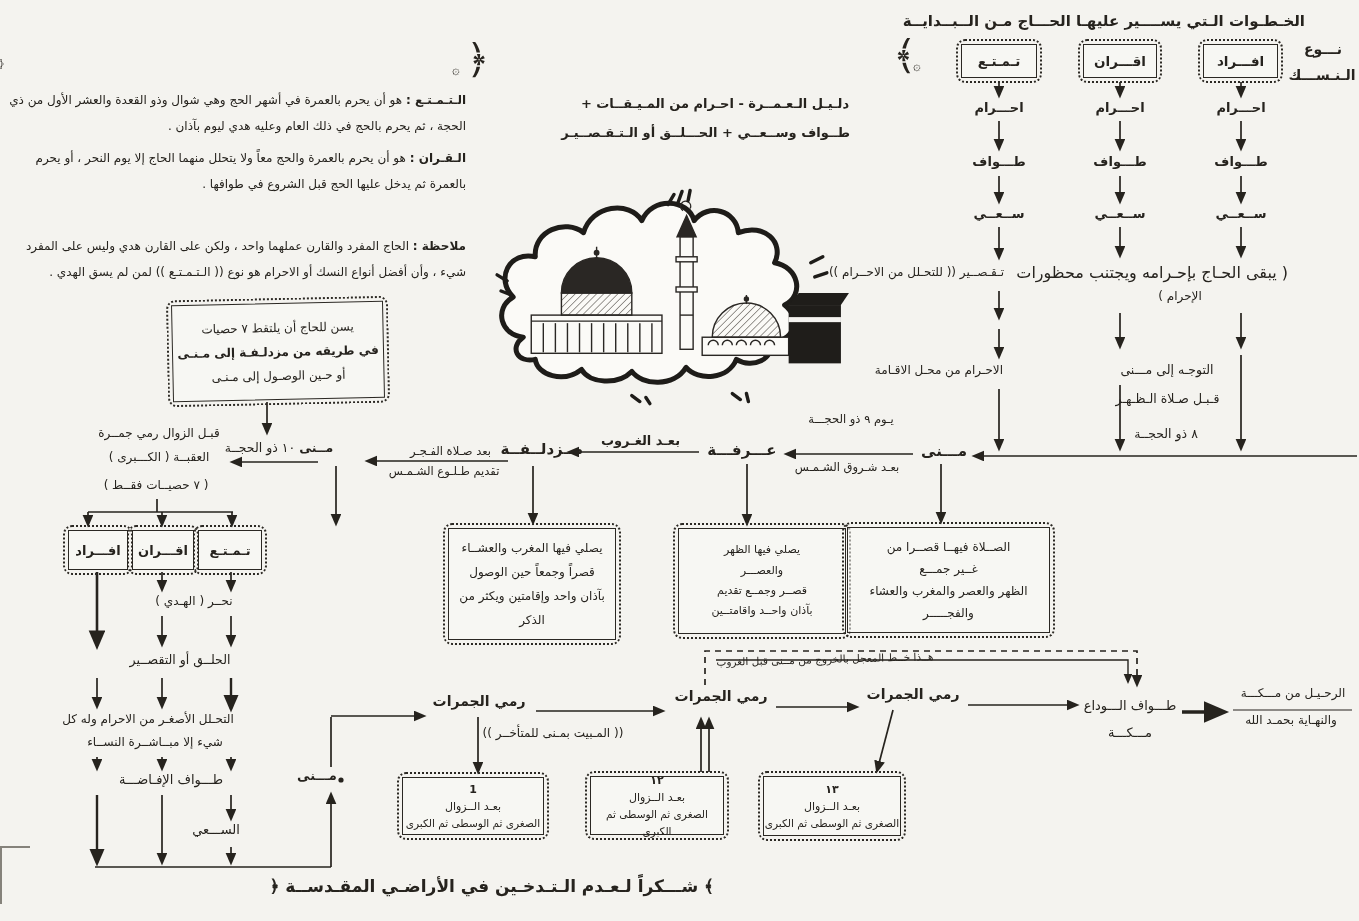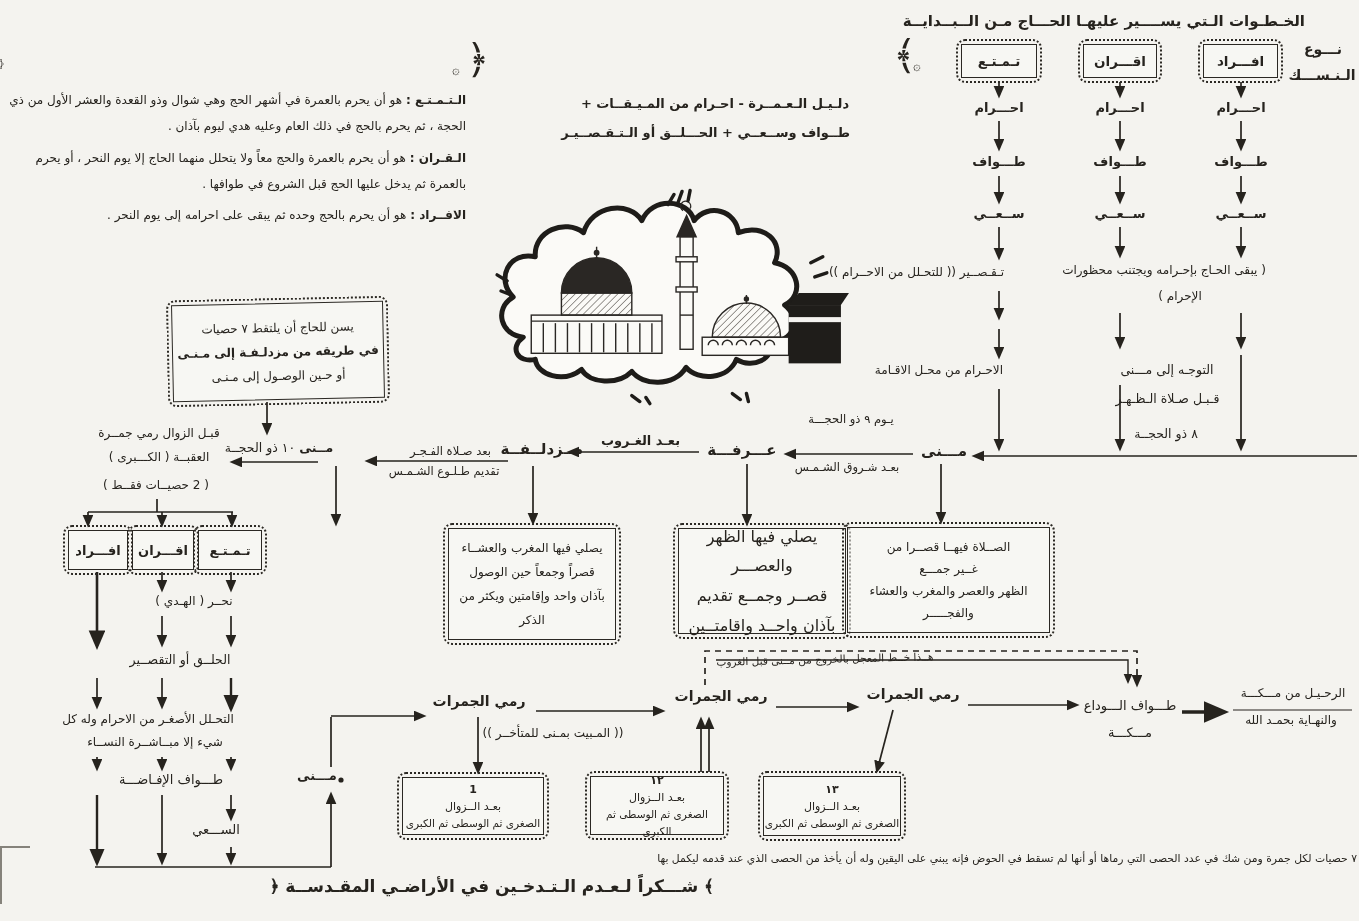--- a/index.html
+++ b/index.html
@@ -192,37 +192,37 @@
   <div class="t nw" style="left:1086px;top:100px;width:68px;font-size:13px;font-weight:600">احـــرام</div>
   <div class="t nw" style="left:1086px;top:154px;width:68px;font-size:13px;font-weight:600">طـــواف</div>
   <div class="t nw" style="left:1086px;top:206px;width:68px;font-size:13px;font-weight:600">ســعــي</div>
   <div class="t nw" style="left:1207px;top:100px;width:68px;font-size:13px;font-weight:600">احـــرام</div>
   <div class="t nw" style="left:1207px;top:154px;width:68px;font-size:13px;font-weight:600">طـــواف</div>
   <div class="t nw" style="left:1207px;top:206px;width:68px;font-size:13px;font-weight:600">ســعــي</div>
 
   <div class="t tr nw" style="left:832px;top:265px;width:172px;font-size:12px">تـقـصــير (( للتحـلل من الاحــرام ))</div>
   <div class="t tr nw" style="left:845px;top:363px;width:158px;font-size:12px">الاحـرام من محـل الاقـامة</div>
 
-  <div class="t nw" style="left:1040px;top:263px;width:248px;font-size:12px">( يبقى الحـاج بإحـرامه ويجتنب محظورات</div>
+  <div class="t nw" style="left:1040px;top:263px;width:248px;font-size:16px">( يبقى الحـاج بإحـرامه ويجتنب محظورات</div>
   <div class="t nw" style="left:1120px;top:289px;width:120px;font-size:12px">الإحرام )</div>
   <div class="t nw" style="left:1092px;top:362px;width:150px;font-size:12.5px">التوجـه إلى مـــنى</div>
   <div class="t nw" style="left:1105px;top:391px;width:125px;font-size:12.5px">قـبـل صـلاة الـظـهـر</div>
   <div class="t nw" style="left:1110px;top:426px;width:112px;font-size:12.5px">٨ ذو الحجــة</div>
 
   <div class="t tr" style="left:4px;top:88px;width:462px;font-size:12px;line-height:2.15">
     <b>الـتـمـتـع :</b>
     <span>هو أن يحرم بالعمرة في أشهر الحج وهي شوال وذو القعدة والعشر الأول من ذي الحجة ، ثم يحرم بالحج في ذلك العام وعليه هدي ليوم بآذان .</span>
   </div>
   <div class="t tr" style="left:4px;top:146px;width:462px;font-size:12px;line-height:2.15">
     <b>الـقـران :</b>
     <span>هو أن يحرم بالعمرة والحج معاً ولا يتحلل منهما الحاج إلا يوم النحر ، أو يحرم بالعمرة ثم يدخل عليها الحج قبل الشروع في طوافها .</span>
   </div>
-  <div class="t tr" style="left:4px;top:203px;width:462px;font-size:12px;line-height:2.15">
-    <b>الافــراد :</b>
-    <span>هو أن يحرم بالحج وحده ثم يبقى على احرامه إلى يوم النحر .</span>
+  <div class="t tr" style="left:4px;top:234px;width:462px;font-size:12px;line-height:2.15">
+    <b>ملاحظة :</b>
+    <span>الحاج المفرد والقارن عملهما واحد ، ولكن على القارن هدي وليس على المفرد شيء ، وأن أفضل أنواع النسك أو الاحرام هو نوع (( الـتـمـتـع )) لمن لم يسق الهدي .</span>
   </div>
 
   <div class="scbox" style="left:172px;top:303px;width:212px;height:97px;font-size:12px;transform:rotate(-1.2deg);line-height:2">
     <div>يسن للحاج أن يلتقط ٧ حصيات</div>
     <div class="b">في طريقه من مزدلـفـة إلى مـنـى</div>
     <div>أو حـين الوصـول إلى مـنـى</div>
   </div>
 
   <div class="t b nw" style="left:918px;top:442px;width:52px;font-size:15px">مـــنى</div>
   <div class="t nw" style="left:795px;top:412px;width:112px;font-size:11.5px">يـوم ٩ ذو الحجـــة</div>
@@ -231,28 +231,28 @@
   <div class="t b nw" style="left:593px;top:433px;width:95px;font-size:13px">بعـد الغـروب</div>
   <div class="t b nw" style="left:503px;top:440px;width:80px;font-size:15px">مــزدلــفــة</div>
   <div class="t nw" style="left:398px;top:444px;width:105px;font-size:11.5px">بعد صـلاة الفـجـر</div>
   <div class="t nw" style="left:388px;top:464px;width:112px;font-size:11.5px">تقديم طـلـوع الشـمـس</div>
   <div class="t nw" style="left:222px;top:440px;width:114px;font-size:12.5px">
     <b>مــنى</b>
     <span>١٠ ذو الحجــة</span>
   </div>
   <div class="t nw" style="left:85px;top:426px;width:148px;font-size:12px">قبـل الزوال رمي جمــرة</div>
   <div class="t nw" style="left:95px;top:450px;width:128px;font-size:12px">العقبــة ( الكـــبرى )</div>
-  <div class="t nw" style="left:95px;top:478px;width:122px;font-size:12px">( 2 حصيــات فقــط )</div>
+  <div class="t nw" style="left:95px;top:478px;width:122px;font-size:12px">( ٧ حصيــات فقــط )</div>
 
   <div class="scbox" style="left:448px;top:528px;width:168px;height:112px;font-size:12px;line-height:2">
     <div>يصلي فيها المغرب والعشــاء</div>
     <div>قصراً وجمعاً حين الوصول</div>
     <div>بآذان واحد وإقامتين ويكثر من الذكر</div>
   </div>
-  <div class="scbox" style="left:678px;top:528px;width:168px;height:106px;font-size:16px;line-height:1.85">
+  <div class="scbox" style="left:678px;top:528px;width:168px;height:106px;font-size:11px;line-height:1.85">
     <div>يصلي فيها الظهر</div>
     <div>والعصـــر</div>
     <div>قصــر وجمــع تقديم</div>
     <div>بآذان واحــد واقامتــين</div>
   </div>
   <div class="scbox" style="left:847px;top:527px;width:203px;height:106px;font-size:12px;line-height:1.85">
     <div>الصــلاة فيهــا قصــرا من</div>
     <div>غــير جمـــع</div>
     <div>الظهر والعصر والمغرب والعشاء</div>
     <div>والفجـــــر</div>
@@ -296,17 +296,16 @@
     <div class="b">١٣</div>
     <div>بعـد الــزوال</div>
     <div style="font-size:10.5px">الصغرى ثم الوسطى ثم الكبرى</div>
   </div>
 
   <div class="t nw" style="left:1080px;top:698px;width:100px;font-size:13px">طـــواف الـــوداع</div>
   <div class="t nw" style="left:1080px;top:725px;width:100px;font-size:13px">مـــكـــة</div>
   <div class="t nw" style="left:1230px;top:686px;width:126px;font-size:12px">الرحـيـل من مـــكـــة</div>
   <div class="t nw" style="left:1226px;top:713px;width:130px;font-size:12px">والنهـاية بحمـد الله</div>
 
-  <div class="t tr nw" style="left:333px;top:852px;width:1024px;font-size:10.8px">٧ حصيات لكل جمرة ومن شك في عدد الحصى التي رماها أو أنها لم تسقط في الحوض فإنه يبني على اليقين وله أن يأخذ من الحصى الذي عند قدمه ليكمل بها</div>
   <div class="t b nw" style="left:358px;top:875px;width:356px;font-size:17px">﴾  شـــكراً لـعـدم الـتـدخـين في الأراضـي المقـدســة  ﴿</div>
 
   <div class="corner"></div>
 </div>
 
 </body></html>

